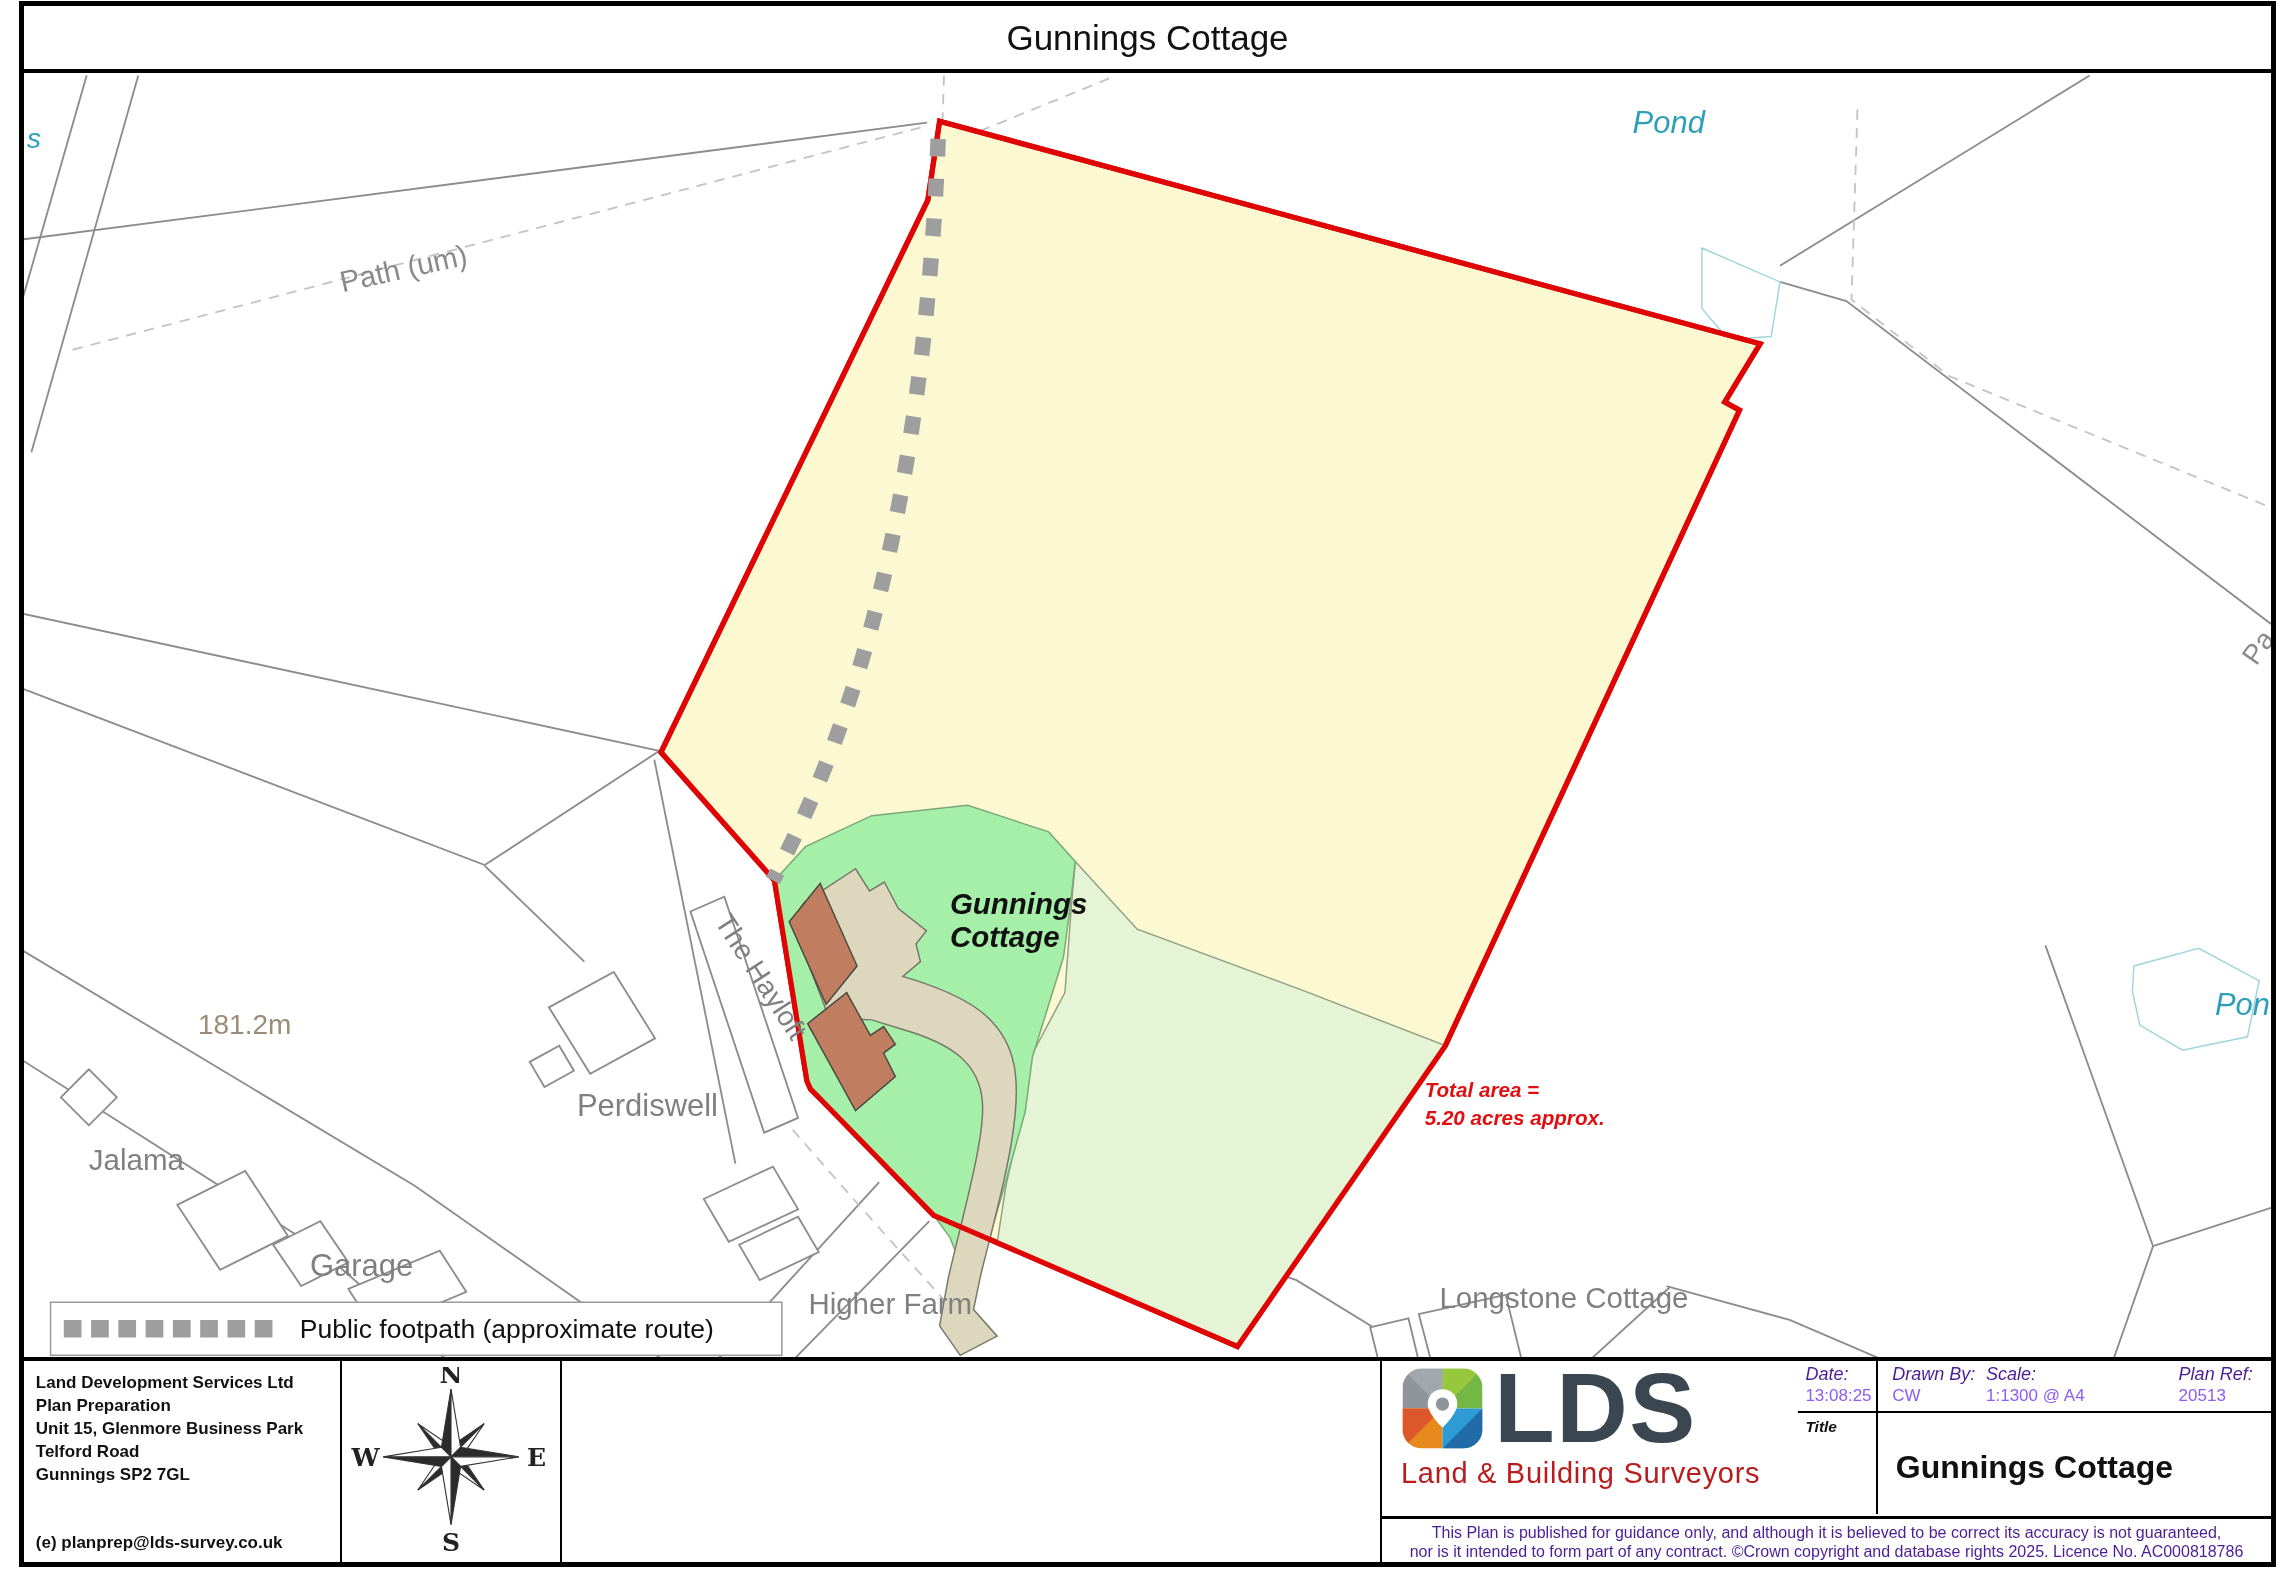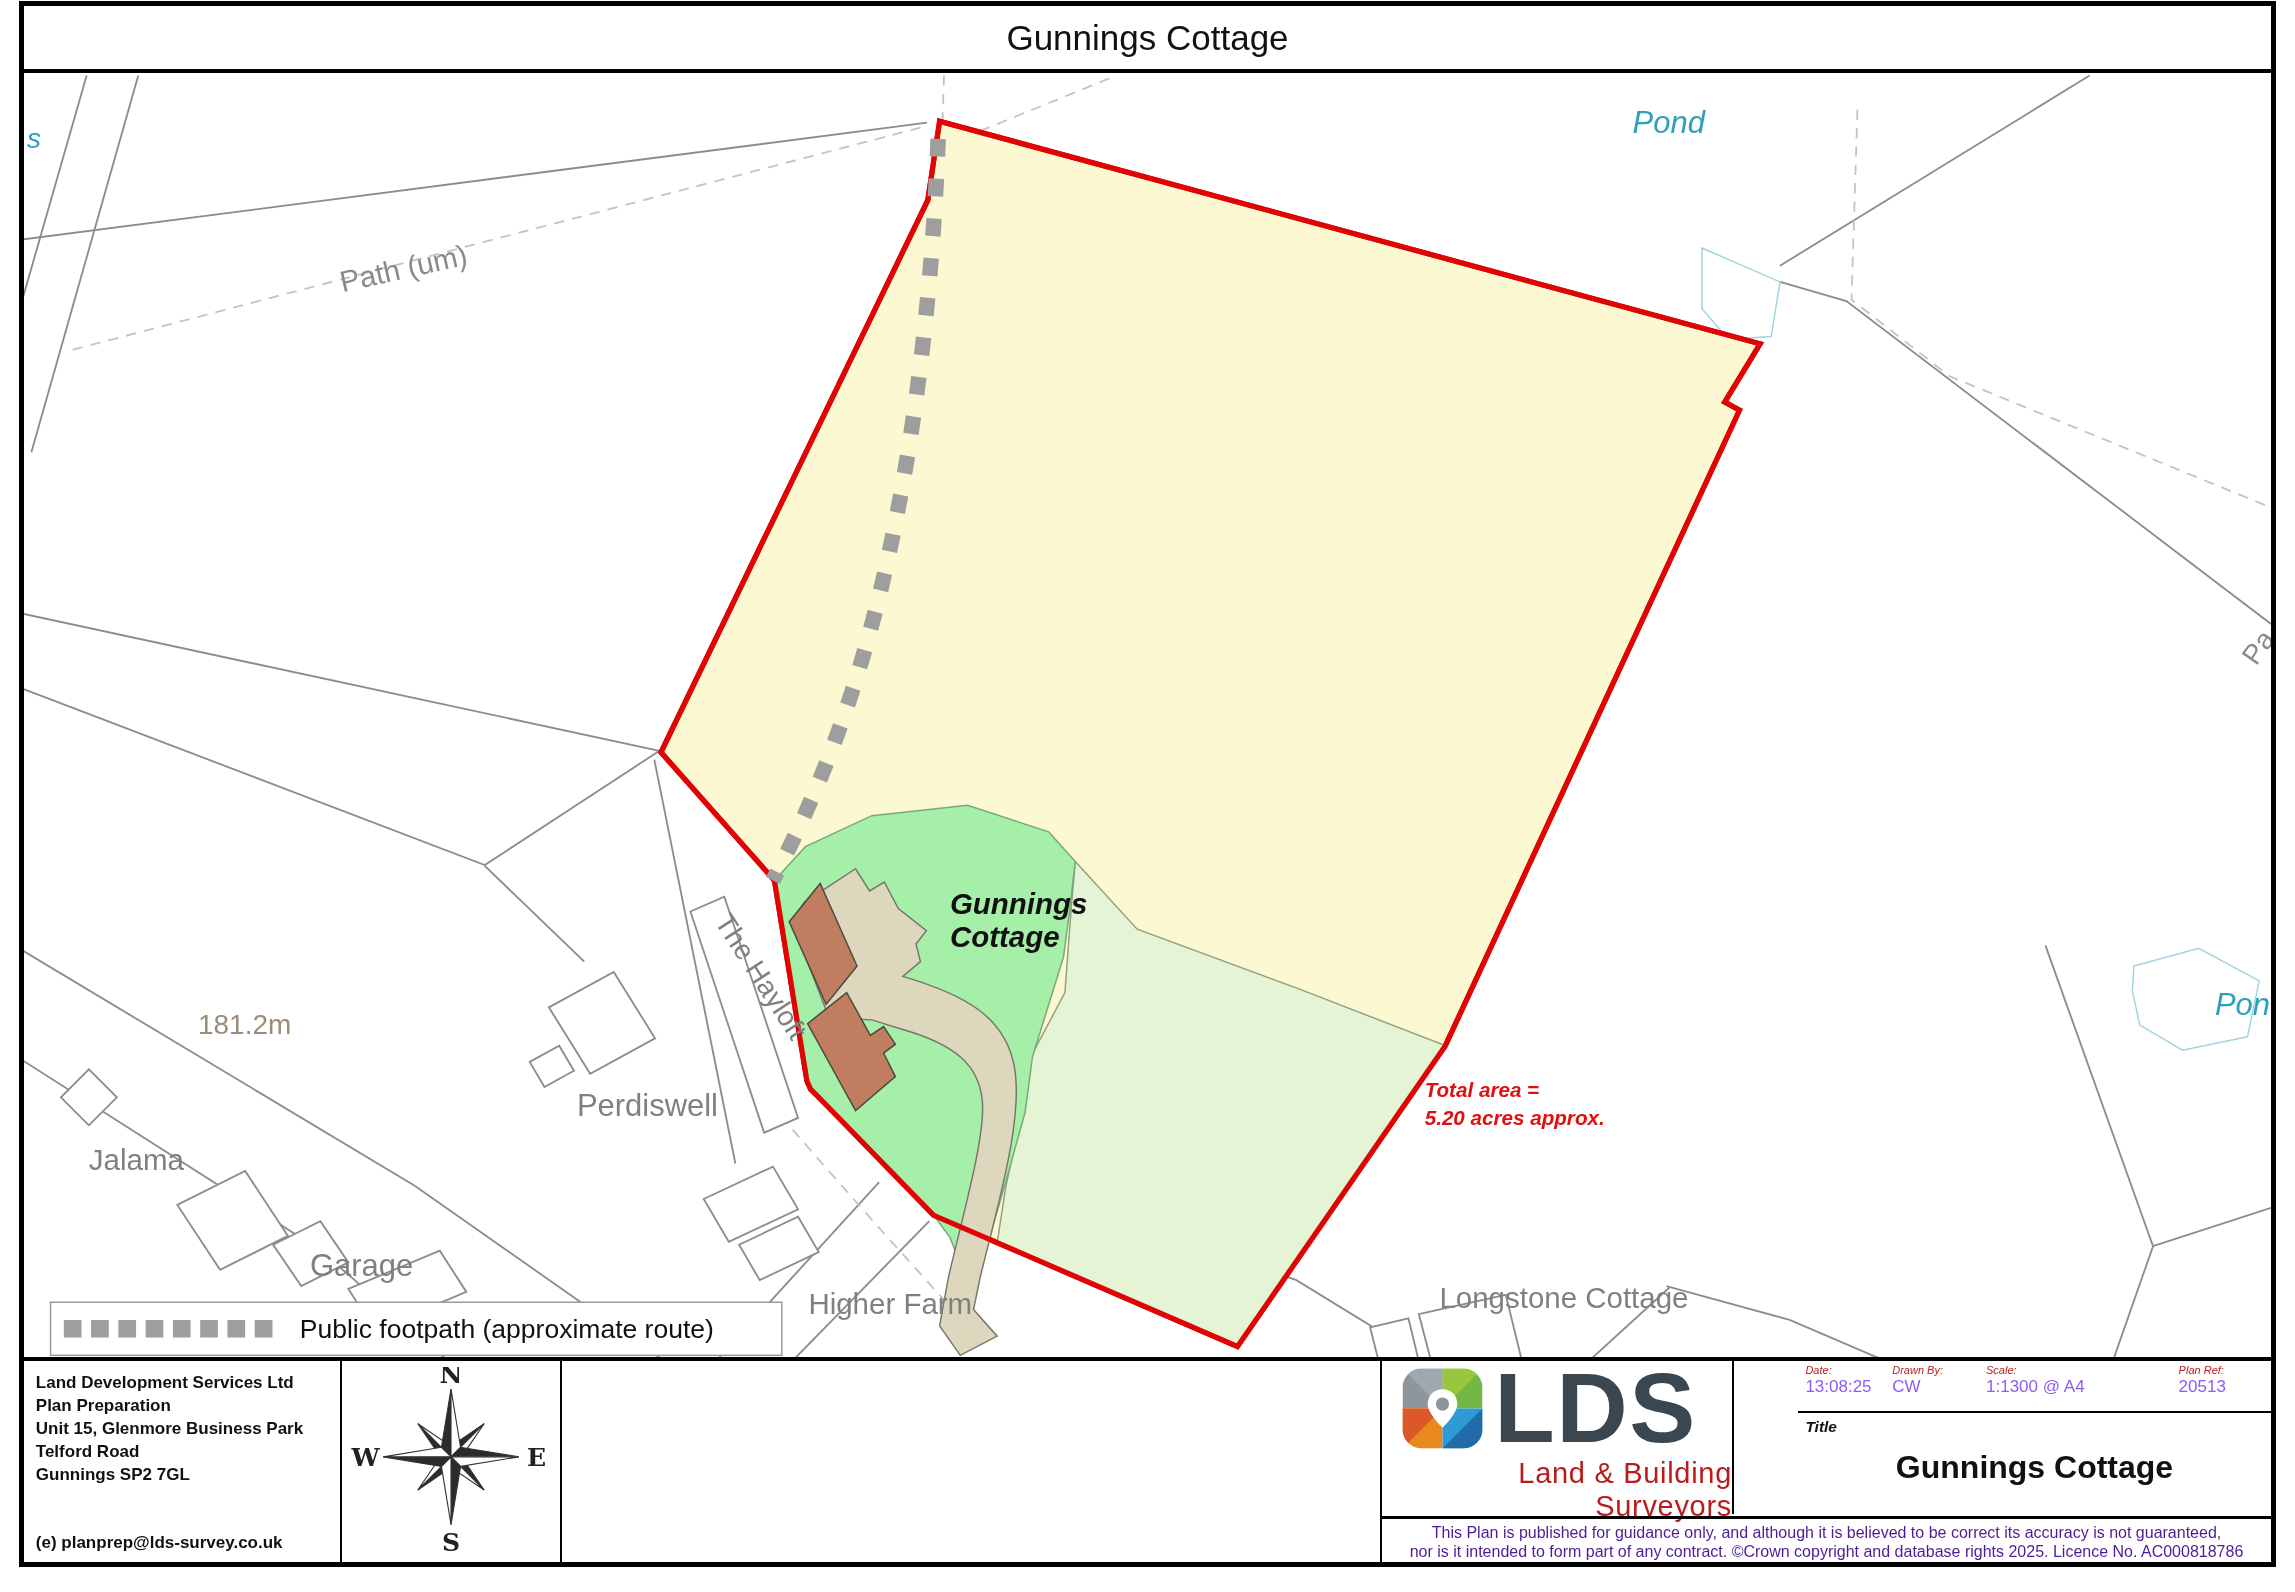--- a/index.html
+++ b/index.html
@@ -13,28 +13,28 @@
   
   .footer{position:absolute;left:0;right:0;bottom:0;height:201px;border-top:4.4px solid #000;background:#fff;}
   .fcell{position:absolute;top:0;bottom:0;box-sizing:border-box;}
   .c-address{left:0;width:318px;border-right:2.9px solid #000;padding:10.3px 0 0 11.8px;}
   .c-address .ln{font-weight:bold;font-size:17px;line-height:23px;color:#111;}
   .c-address .email{position:absolute;left:11.8px;bottom:8.8px;font-weight:bold;font-size:17px;color:#111;}
   .c-compass{left:318px;width:220px;border-right:2.9px solid #000;display:flex;align-items:center;justify-content:center;}
   .c-empty{left:537px;width:818px;}
   .c-right{left:1356px;right:0;border-left:2.9px solid #000;}
   .r-main{position:absolute;left:0;right:0;top:0;height:153px;}
-  .logocell{position:absolute;left:0;top:0;bottom:0;width:352px;border-right:2.9px solid #000;box-sizing:border-box;padding:5.9px 0 0 19px;text-align:right;}
+  .logocell{position:absolute;left:0;top:0;bottom:0;width:496px;border-right:2.9px solid #000;box-sizing:border-box;padding:5.9px 0 0 19px;}
   .logorow{display:flex;align-items:flex-start;}
   .ldstext{font-size:99px;font-weight:bold;color:#3a4750;letter-spacing:1.5px;line-height:81px;margin-left:10.3px;}
   .tagline{font-size:29px;color:#b91c1c;margin-top:7.4px;letter-spacing:0.7px;}
   .metacell{position:absolute;left:416px;right:0;top:0;bottom:0;}
   .metarow{position:absolute;left:0;right:0;top:0;height:50px;border-bottom:2.9px solid #000;display:flex;}
   .mcol{padding:2.9px 0 0 7.4px;box-sizing:border-box;}
-  .mlabel{font-size:11px;font-style:italic;color:#b91c1c;}
+  .mlabel{font-size:18px;font-style:italic;color:#4c1d95;}
   .mvalue{font-size:17px;color:#8b5cf6;margin-top:1.5px;}
   .titlerow{position:absolute;left:0;right:0;top:53px;bottom:0;}
   .tlabel{position:absolute;left:7.4px;top:4.4px;font-size:15.5px;font-weight:bold;font-style:italic;color:#111;}
   .tvalue{position:absolute;left:0;right:0;top:35px;text-align:center;font-size:32px;font-weight:bold;color:#111;}
   .disclaimer{position:absolute;left:0;right:0;bottom:0;height:46px;border-top:3.7px solid #000;
     text-align:center;font-size:16px;color:#4c1d95;padding-top:3.7px;box-sizing:border-box;line-height:19px;}
 </style>
 </head>
 <body>
 

